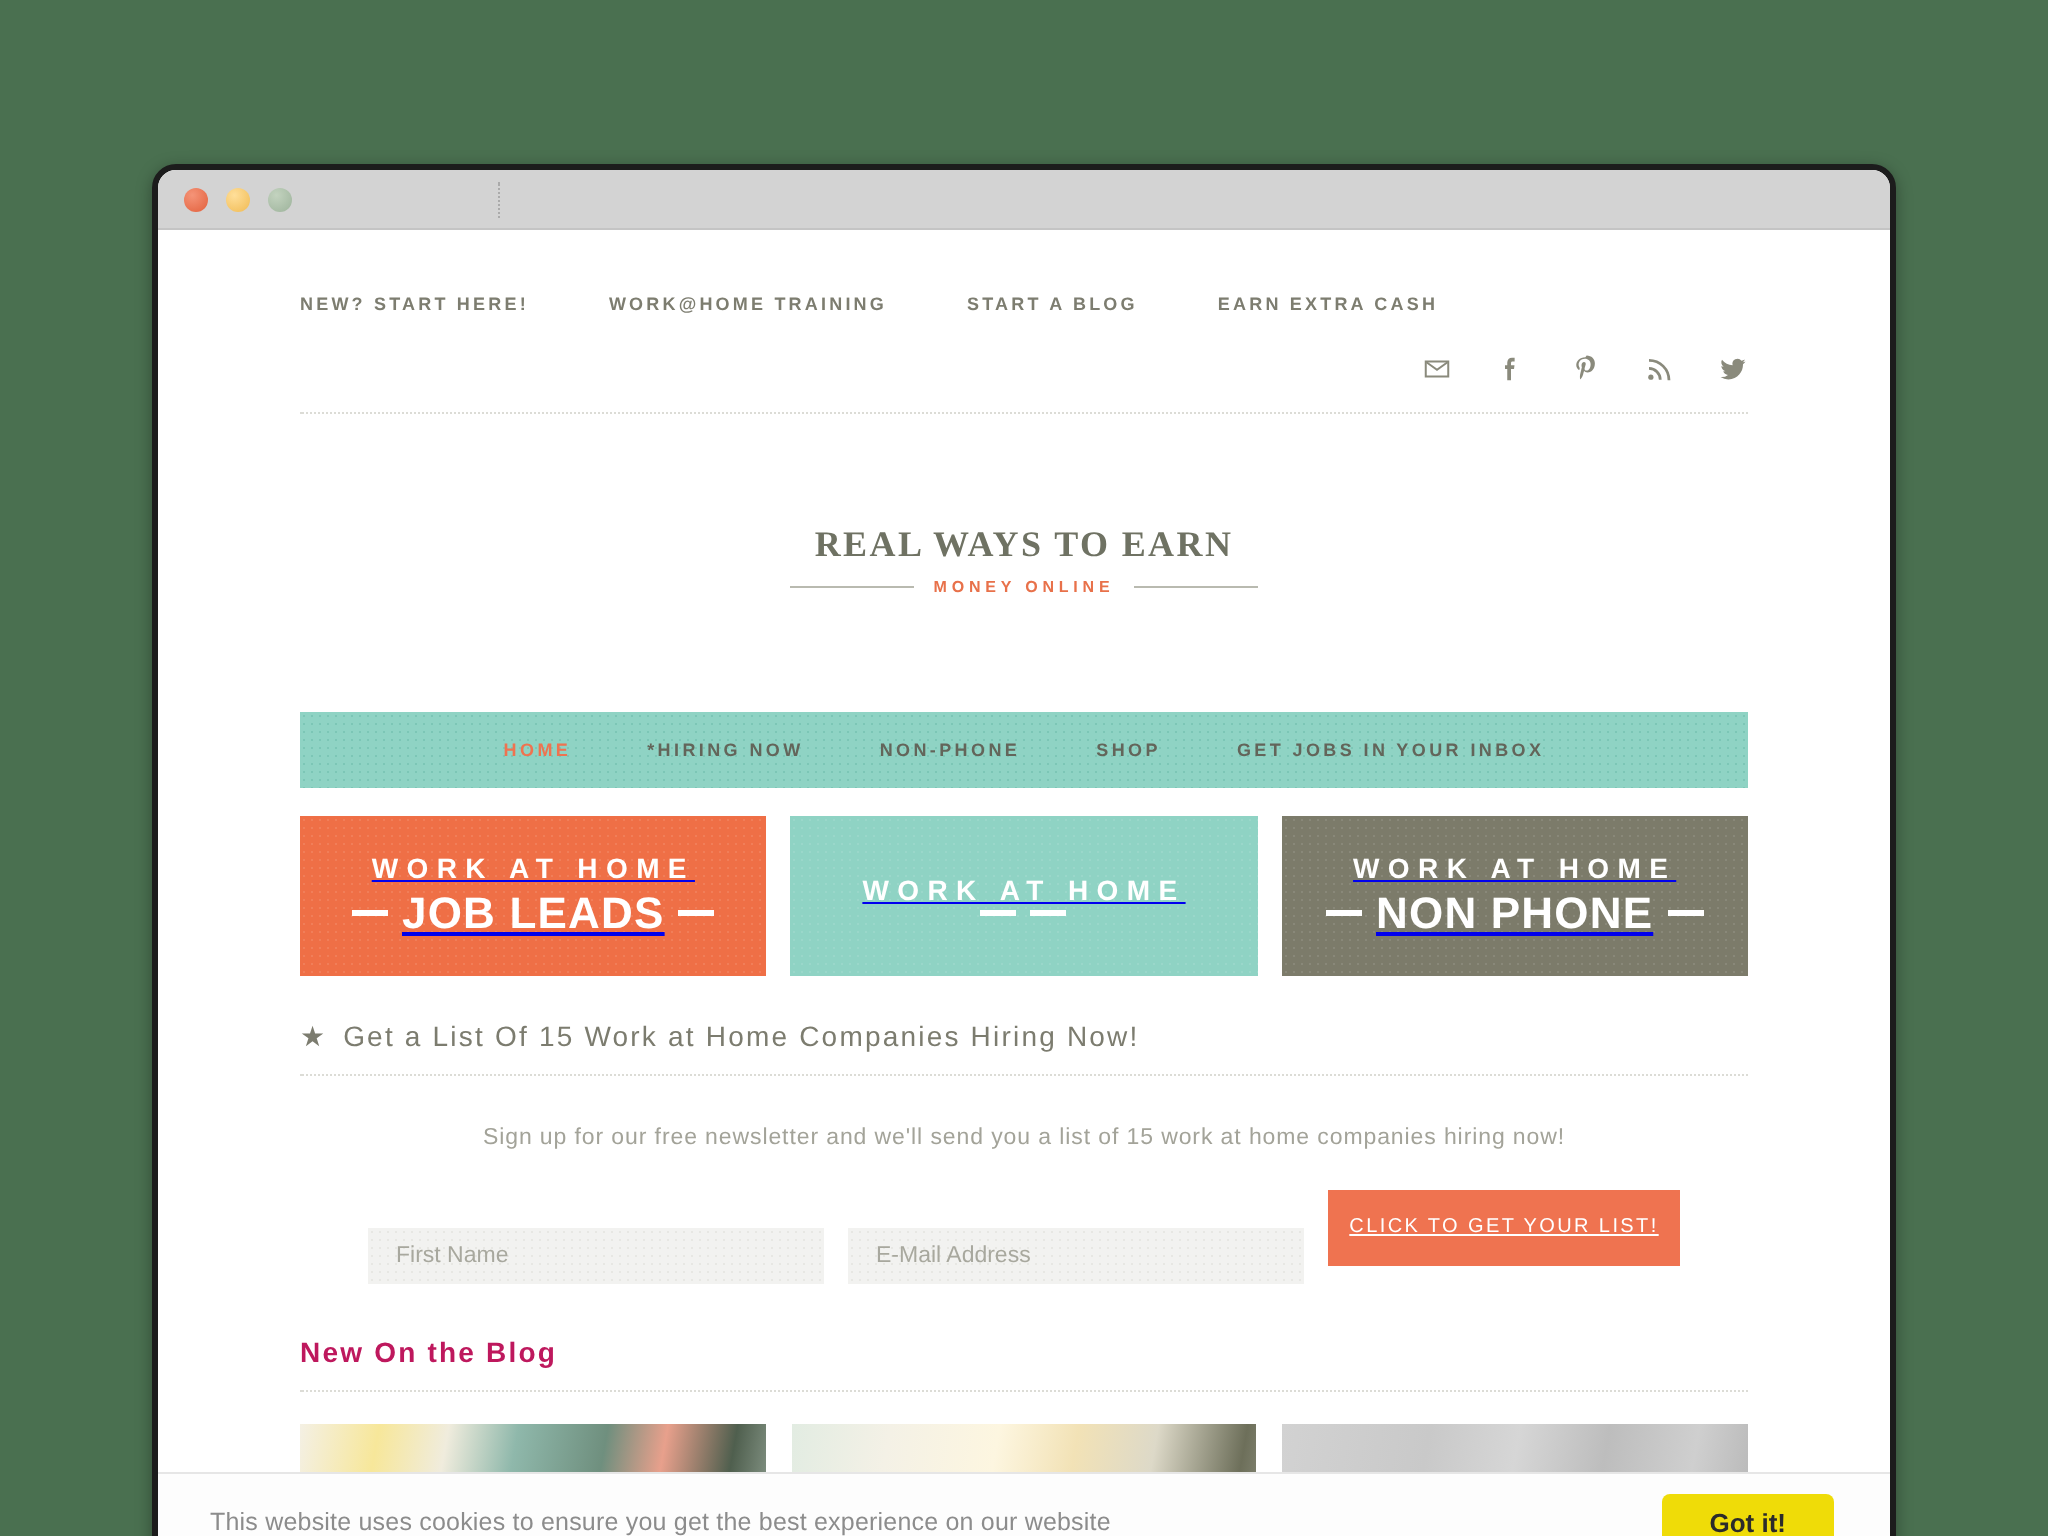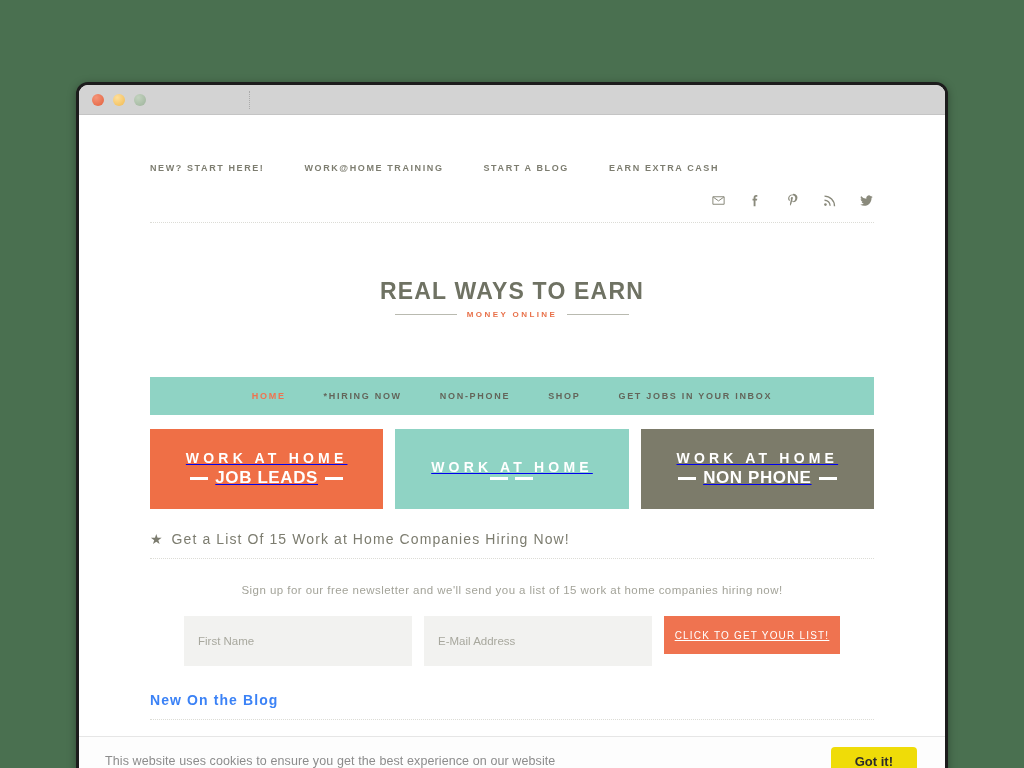--- a/index.html
+++ b/index.html
@@ -63,21 +63,21 @@
     overflow: hidden;
   }
 
   .container {
     width: 724px;
     margin: 0 auto;
   }
 
   
   #top-nav {
-    padding-top: 48px;
+    padding-top: 32px;
     display: flex;
     gap: 40px;
   }
   #top-nav a {
     color: #7d7d70;
     font-size: 9px;
     font-weight: bold;
     letter-spacing: 1.6px;
     text-decoration: none;
     text-transform: uppercase;
@@ -100,24 +100,25 @@
   }
 
   
   #logo-block {
     text-align: center;
     padding-top: 56px;
     padding-bottom: 10px;
   }
   #logo-title {
     color: #6f7263;
-    font-size: 23px;
+    font-size: 18px;
     font-weight: bold;
     letter-spacing: 1.2px;
     line-height: 1.1;
+    font-family: Liberation Serif, serif;
   }
   #logo-sub-wrap {
     display: flex;
     align-items: center;
     justify-content: center;
     gap: 10px;
     margin-top: 6px;
   }
   .logo-rule {
     height: 1px;
@@ -183,21 +184,21 @@
     align-items: center;
     gap: 7px;
     margin-top: 2px;
   }
   .banner-dash {
     width: 18px; height: 3px;
     background: #ffffff;
   }
   .banner-main {
     color: #ffffff;
-    font-size: 17px;
+    font-size: 22px;
     font-weight: bold;
     letter-spacing: 0.6px;
     white-space: nowrap;
   }
 
   
   #newsletter { margin-top: 22px; }
   #newsletter-heading {
     display: flex;
     align-items: center;
@@ -226,50 +227,51 @@
   }
 
   #signup-form {
     display: flex;
     gap: 12px;
     margin-top: 20px;
     padding: 0 34px;
   }
   .field {
     flex: 1;
-    height: 50px;
+    height: 28px;
     background: #f2f2f0;
     background-image: radial-gradient(#e7e7e3 0.6px, transparent 0.7px);
     background-size: 4px 4px;
     border: none;
     outline: none;
     padding: 0 14px;
     font-family: "Liberation Sans", sans-serif;
     font-size: 11.5px;
     color: #77776d;
+    margin-top: 19px;
   }
   .field::placeholder { color: #a8a89e; }
   #submit-button {
     width: 176px;
     height: 38px;
     background: #ef7350;
     border: none;
     color: #ffffff;
     font-family: "Liberation Sans", sans-serif;
     font-size: 10px;
     letter-spacing: 1.2px;
     cursor: pointer;
     white-space: nowrap;
     text-decoration: underline;
   }
 
   
   #blog-section { margin-top: 26px; }
   #blog-heading {
-    color: #3b82f6;
+    color: #be185d;
     font-size: 14px;
     letter-spacing: 1.1px;
     padding-bottom: 11px;
     border-bottom: 1px dotted #dcdcd6;
   }
   #blog-thumbs {
     display: flex;
     gap: 13px;
     margin-top: 16px;
   }

